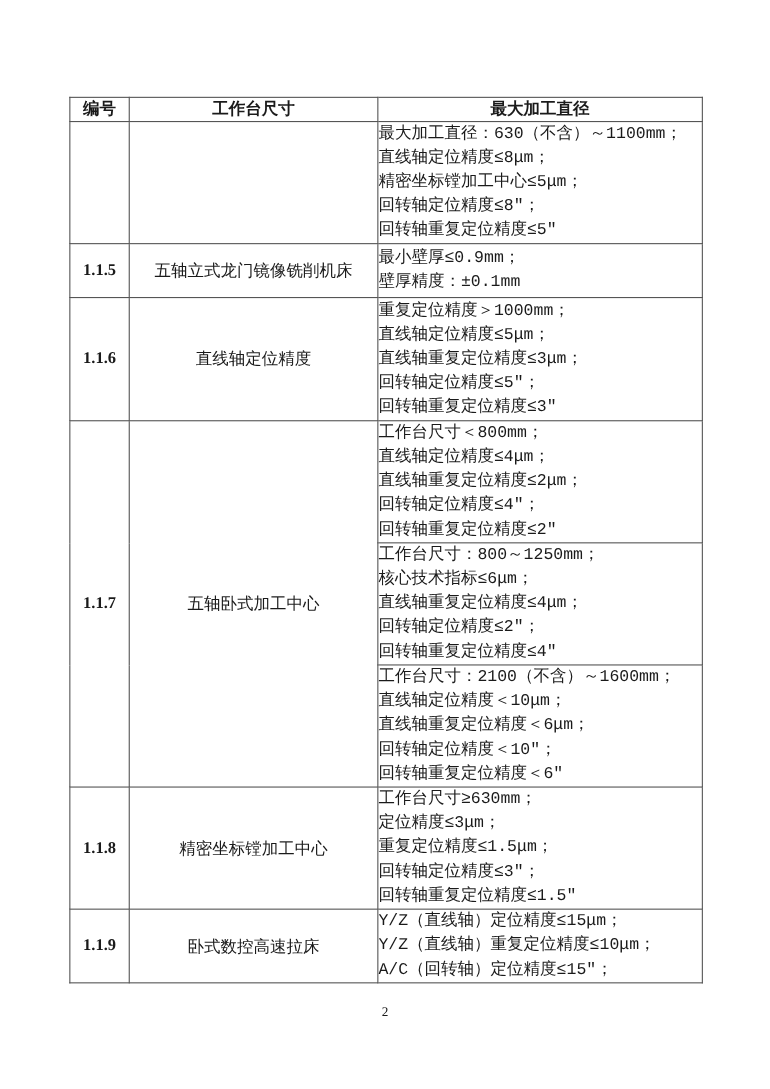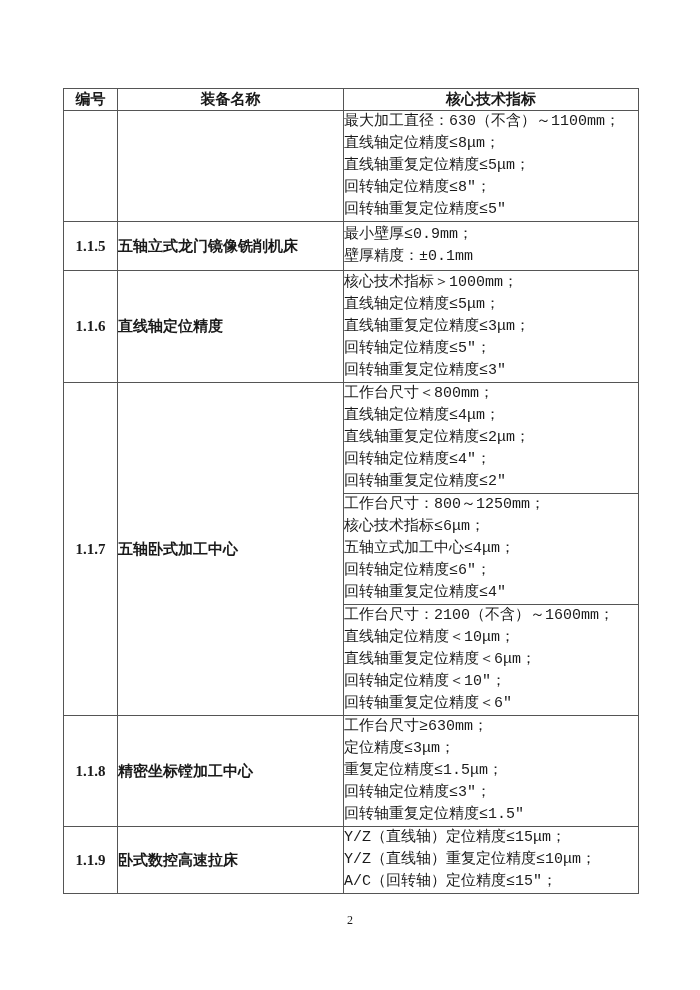--- a/index.html
+++ b/index.html
@@ -33,23 +33,24 @@
     font-weight: bold;
     text-align: center;
     font-size: 15px;
   }
   td.num {
     text-align: center;
     font-weight: bold;
     font-family: "Liberation Serif", "DejaVu Serif", serif;
   }
   td.name {
-    font-weight: bold;
+    font-weight: normal;
     padding-left: 4px;
     padding-right: 2px;
+    text-align: center;
   }
   td.spec {
     padding: 2px 2px 2px 4px;
   }
   td.spec .line {
     line-height: 22px;
     white-space: nowrap;
     overflow: hidden;
     font-family: Liberation Mono, monospace;
   }
@@ -70,50 +71,50 @@
   <table class="spec-table">
     <colgroup>
       <col style="width:54px">
       <col style="width:226px">
       <col style="width:295px">
     </colgroup>
 
     <tbody>
         <tr style="height:22px">
       <th class="hdr">编号</th>
-      <th class="hdr">装备名称</th>
-      <th class="hdr">核心技术指标</th>
+      <th class="hdr">工作台尺寸</th>
+      <th class="hdr">最大加工直径</th>
     </tr>
 
     <tr style="height:107px">
       <td class="num"></td>
       <td class="name"></td>
       <td class="spec">
         <div class="line">最大加工直径：630（不含）～1100mm；</div>
         <div class="line">直线轴定位精度≤8μm；</div>
-        <div class="line">直线轴重复定位精度≤5μm；</div>
+        <div class="line">精密坐标镗加工中心≤5μm；</div>
         <div class="line">回转轴定位精度≤8″；</div>
         <div class="line">回转轴重复定位精度≤5″</div>
       </td>
     </tr>
 
     <tr style="height:49px">
       <td class="num">1.1.5</td>
       <td class="name">五轴立式龙门镜像铣削机床</td>
       <td class="spec">
         <div class="line">最小壁厚≤0.9mm；</div>
         <div class="line">壁厚精度：±0.1mm</div>
       </td>
     </tr>
 
     <tr style="height:112px">
       <td class="num">1.1.6</td>
       <td class="name">直线轴定位精度</td>
       <td class="spec">
-        <div class="line">核心技术指标＞1000mm；</div>
+        <div class="line">重复定位精度＞1000mm；</div>
         <div class="line">直线轴定位精度≤5μm；</div>
         <div class="line">直线轴重复定位精度≤3μm；</div>
         <div class="line">回转轴定位精度≤5″；</div>
         <div class="line">回转轴重复定位精度≤3″</div>
       </td>
     </tr>
 
     <tr style="height:108px">
       <td class="num" rowspan="3">1.1.7</td>
       <td class="name" rowspan="3">五轴卧式加工中心</td>
@@ -122,22 +123,22 @@
         <div class="line">直线轴定位精度≤4μm；</div>
         <div class="line">直线轴重复定位精度≤2μm；</div>
         <div class="line">回转轴定位精度≤4″；</div>
         <div class="line">回转轴重复定位精度≤2″</div>
       </td>
     </tr>
     <tr style="height:110px">
       <td class="spec">
         <div class="line">工作台尺寸：800～1250mm；</div>
         <div class="line">核心技术指标≤6μm；</div>
-        <div class="line">五轴立式加工中心≤4μm；</div>
-        <div class="line">回转轴定位精度≤6″；</div>
+        <div class="line">直线轴重复定位精度≤4μm；</div>
+        <div class="line">回转轴定位精度≤2″；</div>
         <div class="line">回转轴重复定位精度≤4″</div>
       </td>
     </tr>
     <tr style="height:110px">
       <td class="spec">
         <div class="line">工作台尺寸：2100（不含）～1600mm；</div>
         <div class="line">直线轴定位精度＜10μm；</div>
         <div class="line">直线轴重复定位精度＜6μm；</div>
         <div class="line">回转轴定位精度＜10″；</div>
         <div class="line">回转轴重复定位精度＜6″</div>

